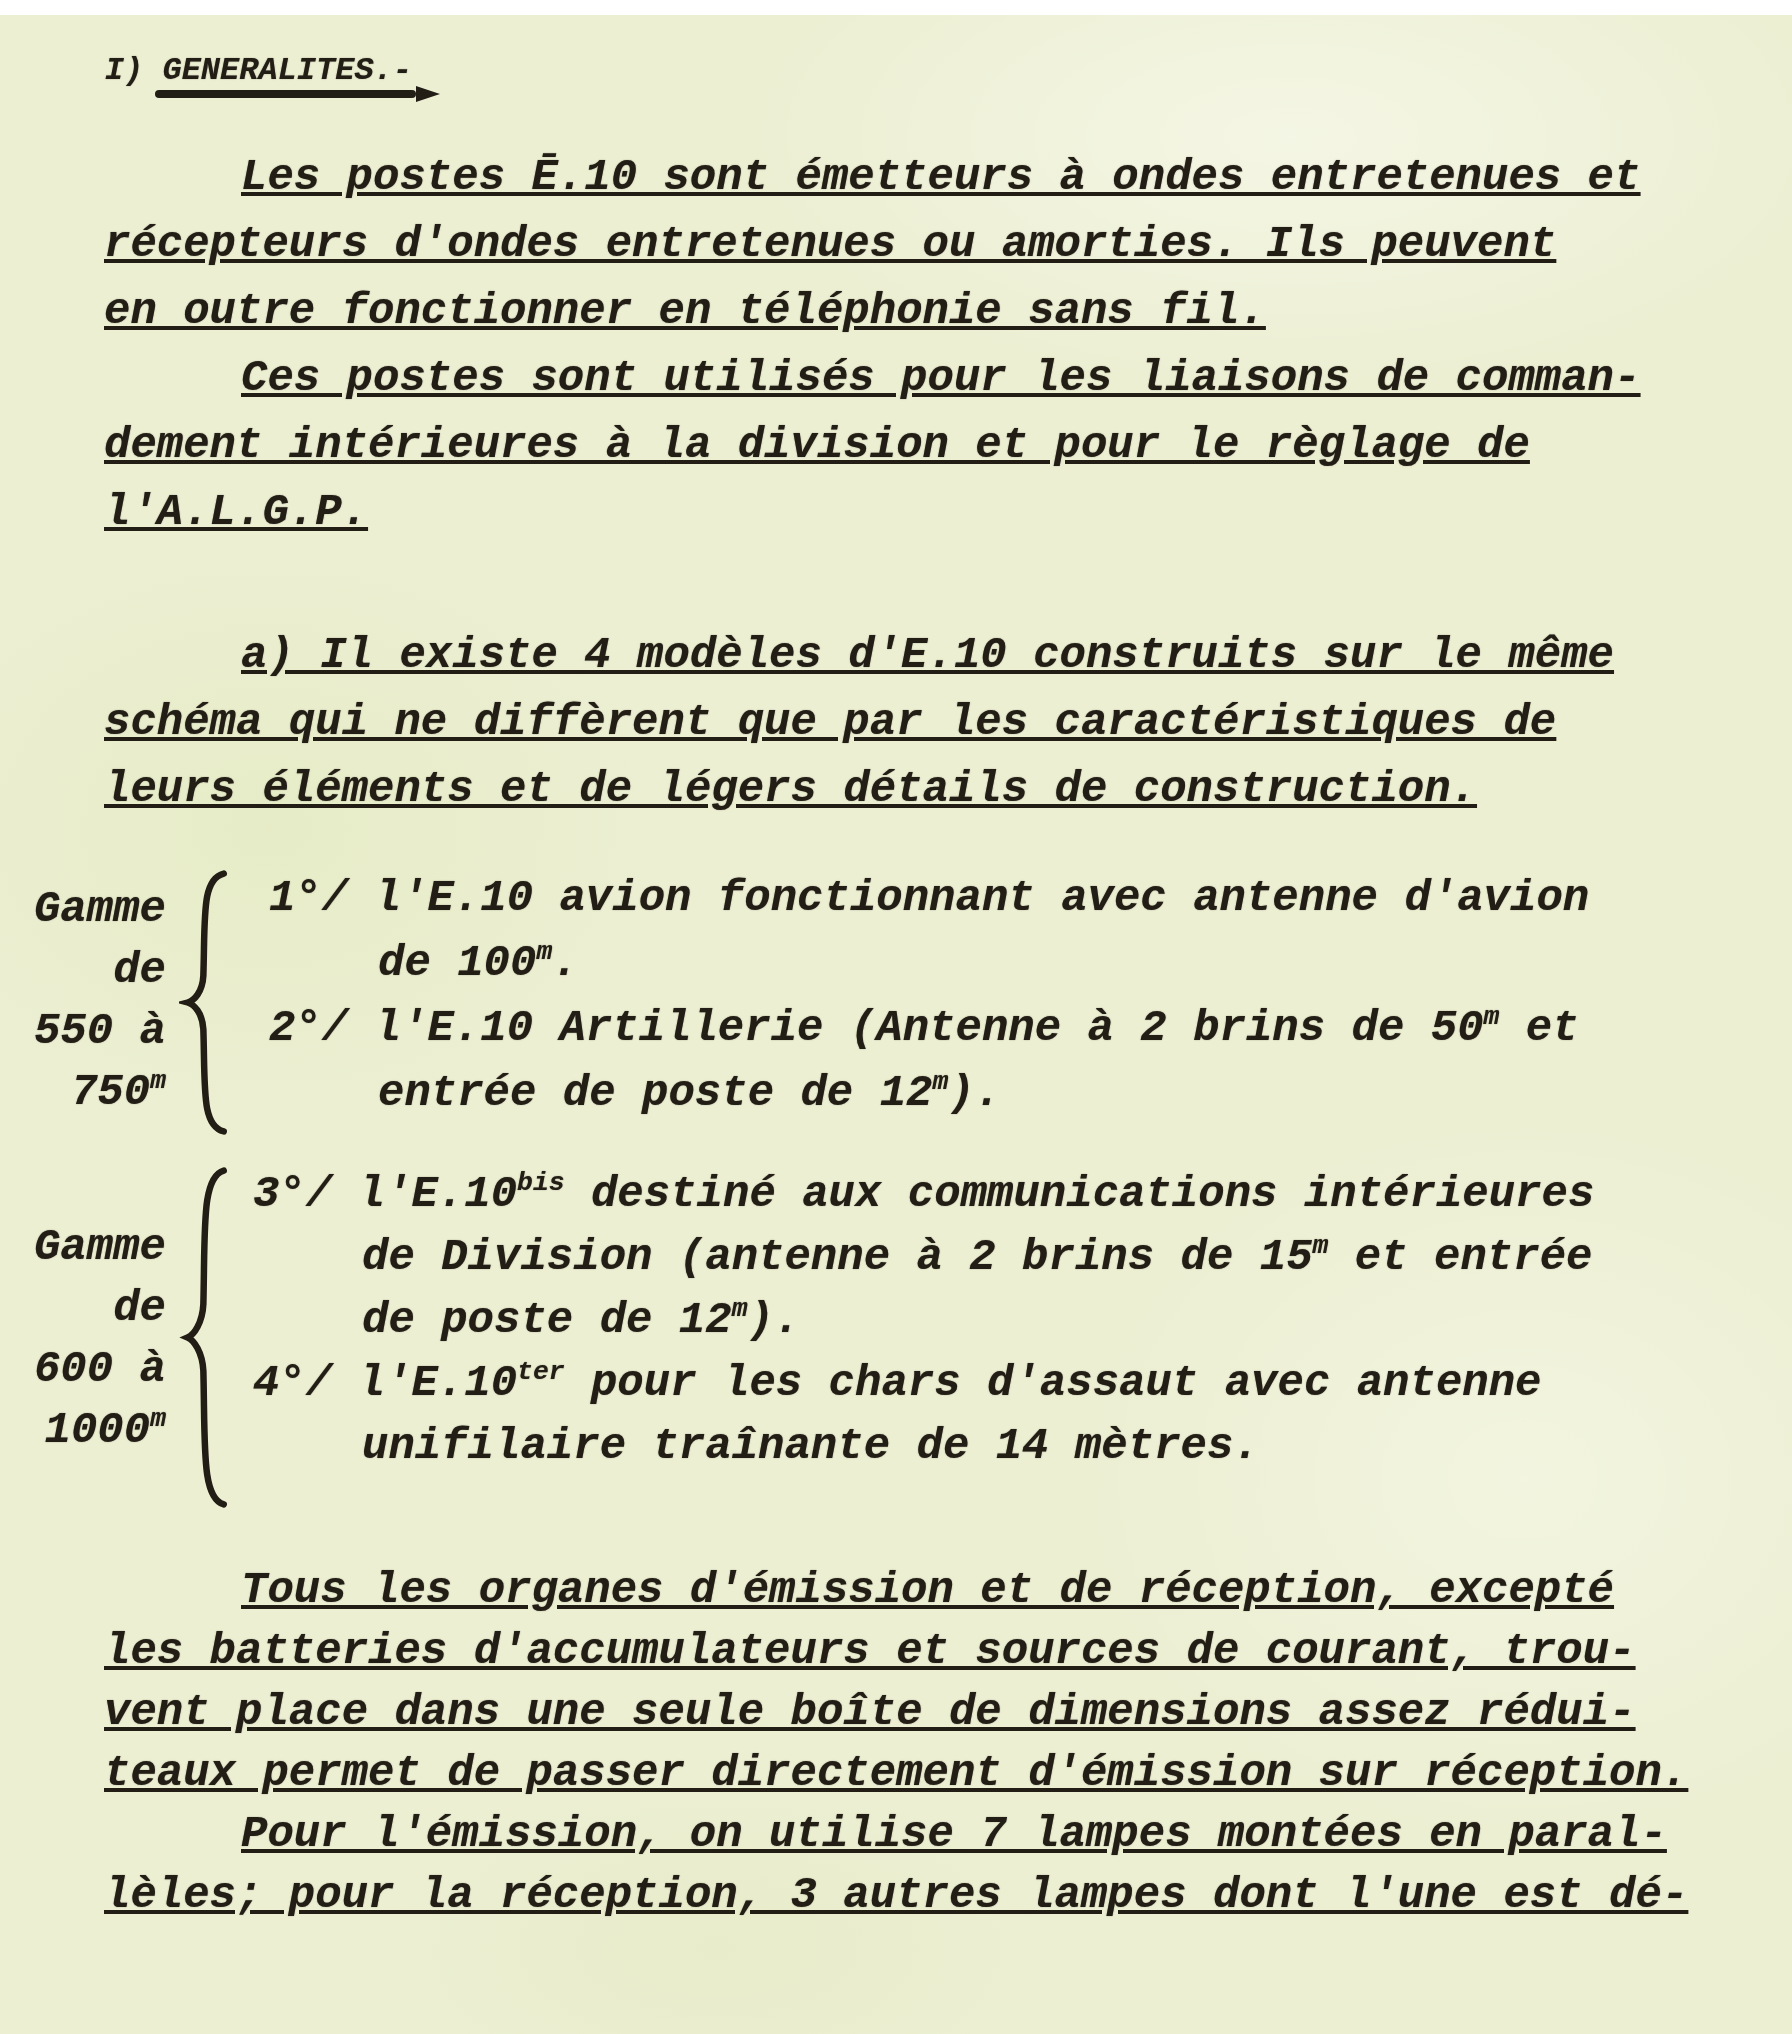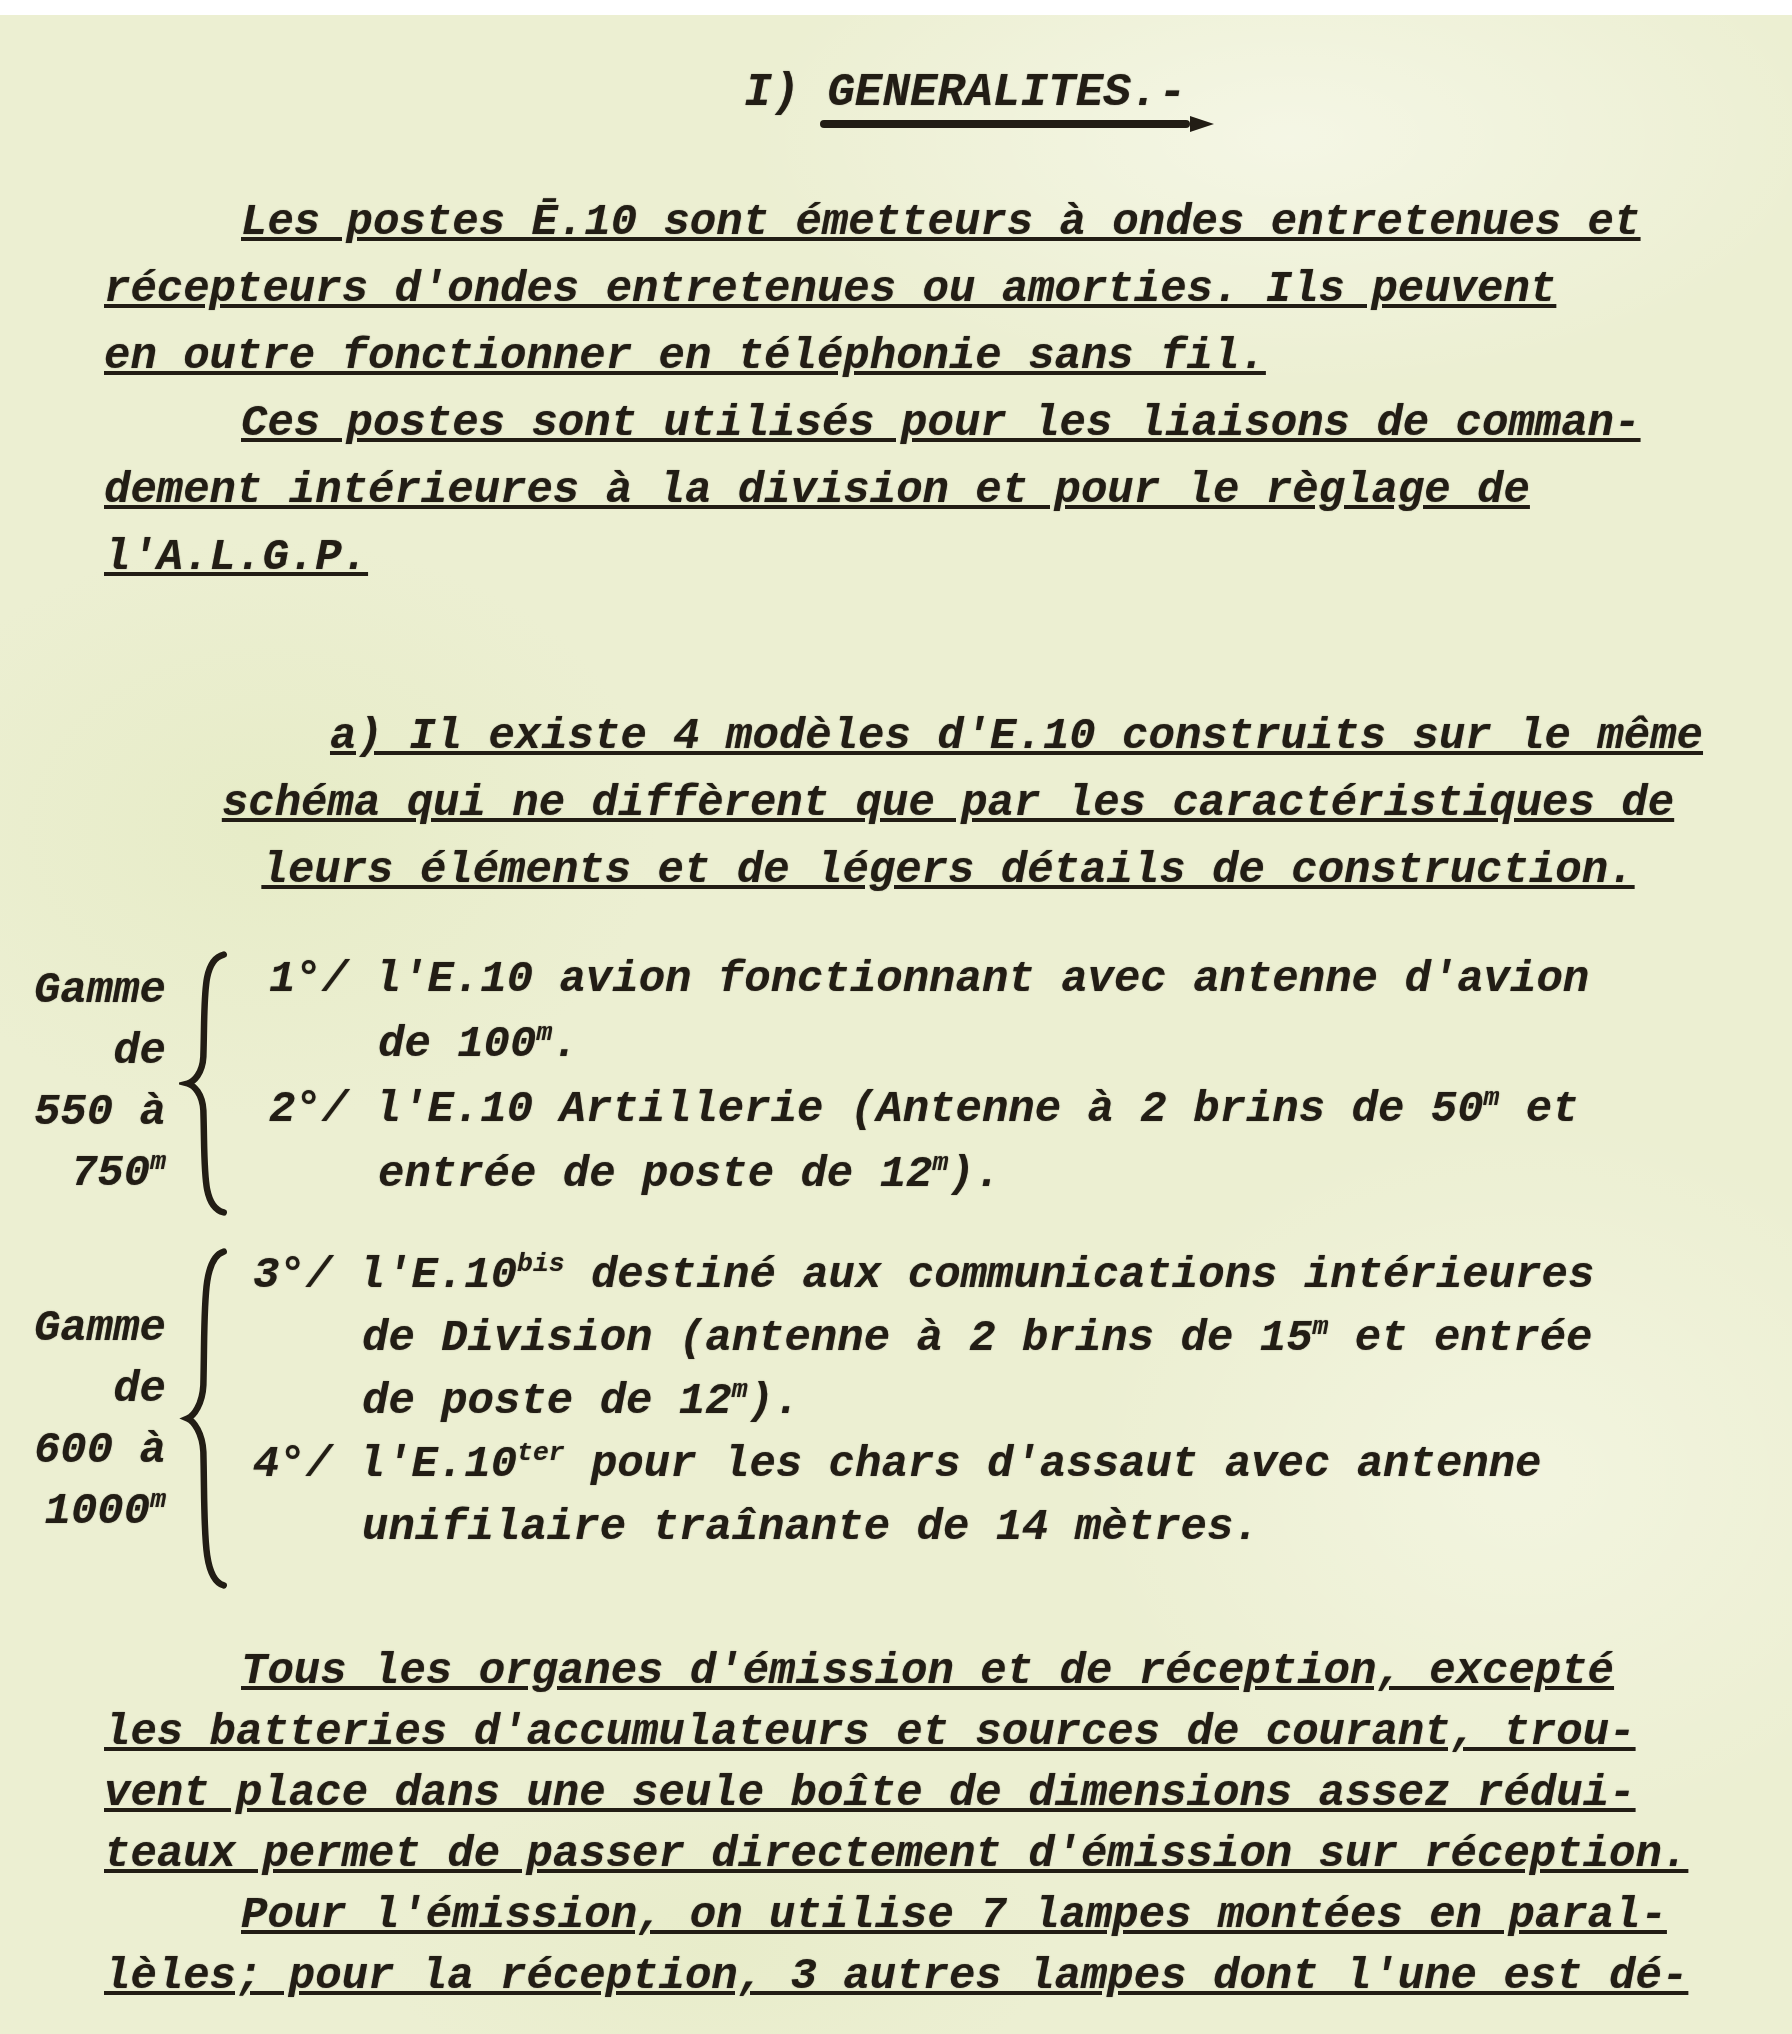--- a/index.html
+++ b/index.html
@@ -13,36 +13,36 @@
       radial-gradient(ellipse 649px 482px at 15% 40%, rgba(224,232,186,.45), transparent 60%),
       radial-gradient(ellipse 742px 603px at 85% 72%, rgba(255,255,248,.35), transparent 60%),
       radial-gradient(ellipse 557px 278px at 40% 95%, rgba(226,232,190,.4), transparent 60%),
       #ecefd2;
     font-family:"Liberation Mono","DejaVu Sans Mono",monospace;
     font-weight:700;
     font-style:italic;
     color:#221d15;
     text-shadow:0 0 1.2px rgba(34,29,21,.55);
   }
-  .heading{margin:15px 0 7.4px 28px;font-size:46px;white-space:pre;text-align:center;}
+  .heading{margin:15px 0 7.4px 28px;font-size:32px;white-space:pre;}
   .h-num{display:inline-block;}
   .h-title{display:inline-block;position:relative;padding-bottom:11px;}
   .h-title::after{
     content:"";position:absolute;left:-7.4px;right:-3.7px;bottom:1.9px;height:8.3px;
     background:#221d15;border-radius:4.6px;
   }
   .h-title::before{
     content:"";position:absolute;right:-28px;bottom:-1.9px;width:0;height:0;
     border-left:24px solid #221d15;border-top:8.3px solid transparent;border-bottom:8.3px solid transparent;
   }
   .para{margin-left:104px;font-size:44px;text-decoration:underline;}
   .line{white-space:pre;}
   .para .line{line-height:67px;height:67px;}
   .para .ind{padding-left:137px;}
-  .p3{margin-top:112px;text-align:center;}
+  .p3{margin-top:76px;}
   .p4{margin-top:82px;}
   .p4 .line,.p5 .line{line-height:61px;height:61px;}
   sup{font-size:60%;vertical-align:super;line-height:0;}
   .group{display:flex;font-size:44px;}
   .g1{margin-top:43px;}
   .g2{margin-top:37px;}
   .glabel{width:158px;flex:none;text-align:right;padding-left:8px;}
   .glabel .line{line-height:61px;height:61px;}
   .g1 .glabel{padding-top:13px;}
   .g2 .glabel{padding-top:54px;}

